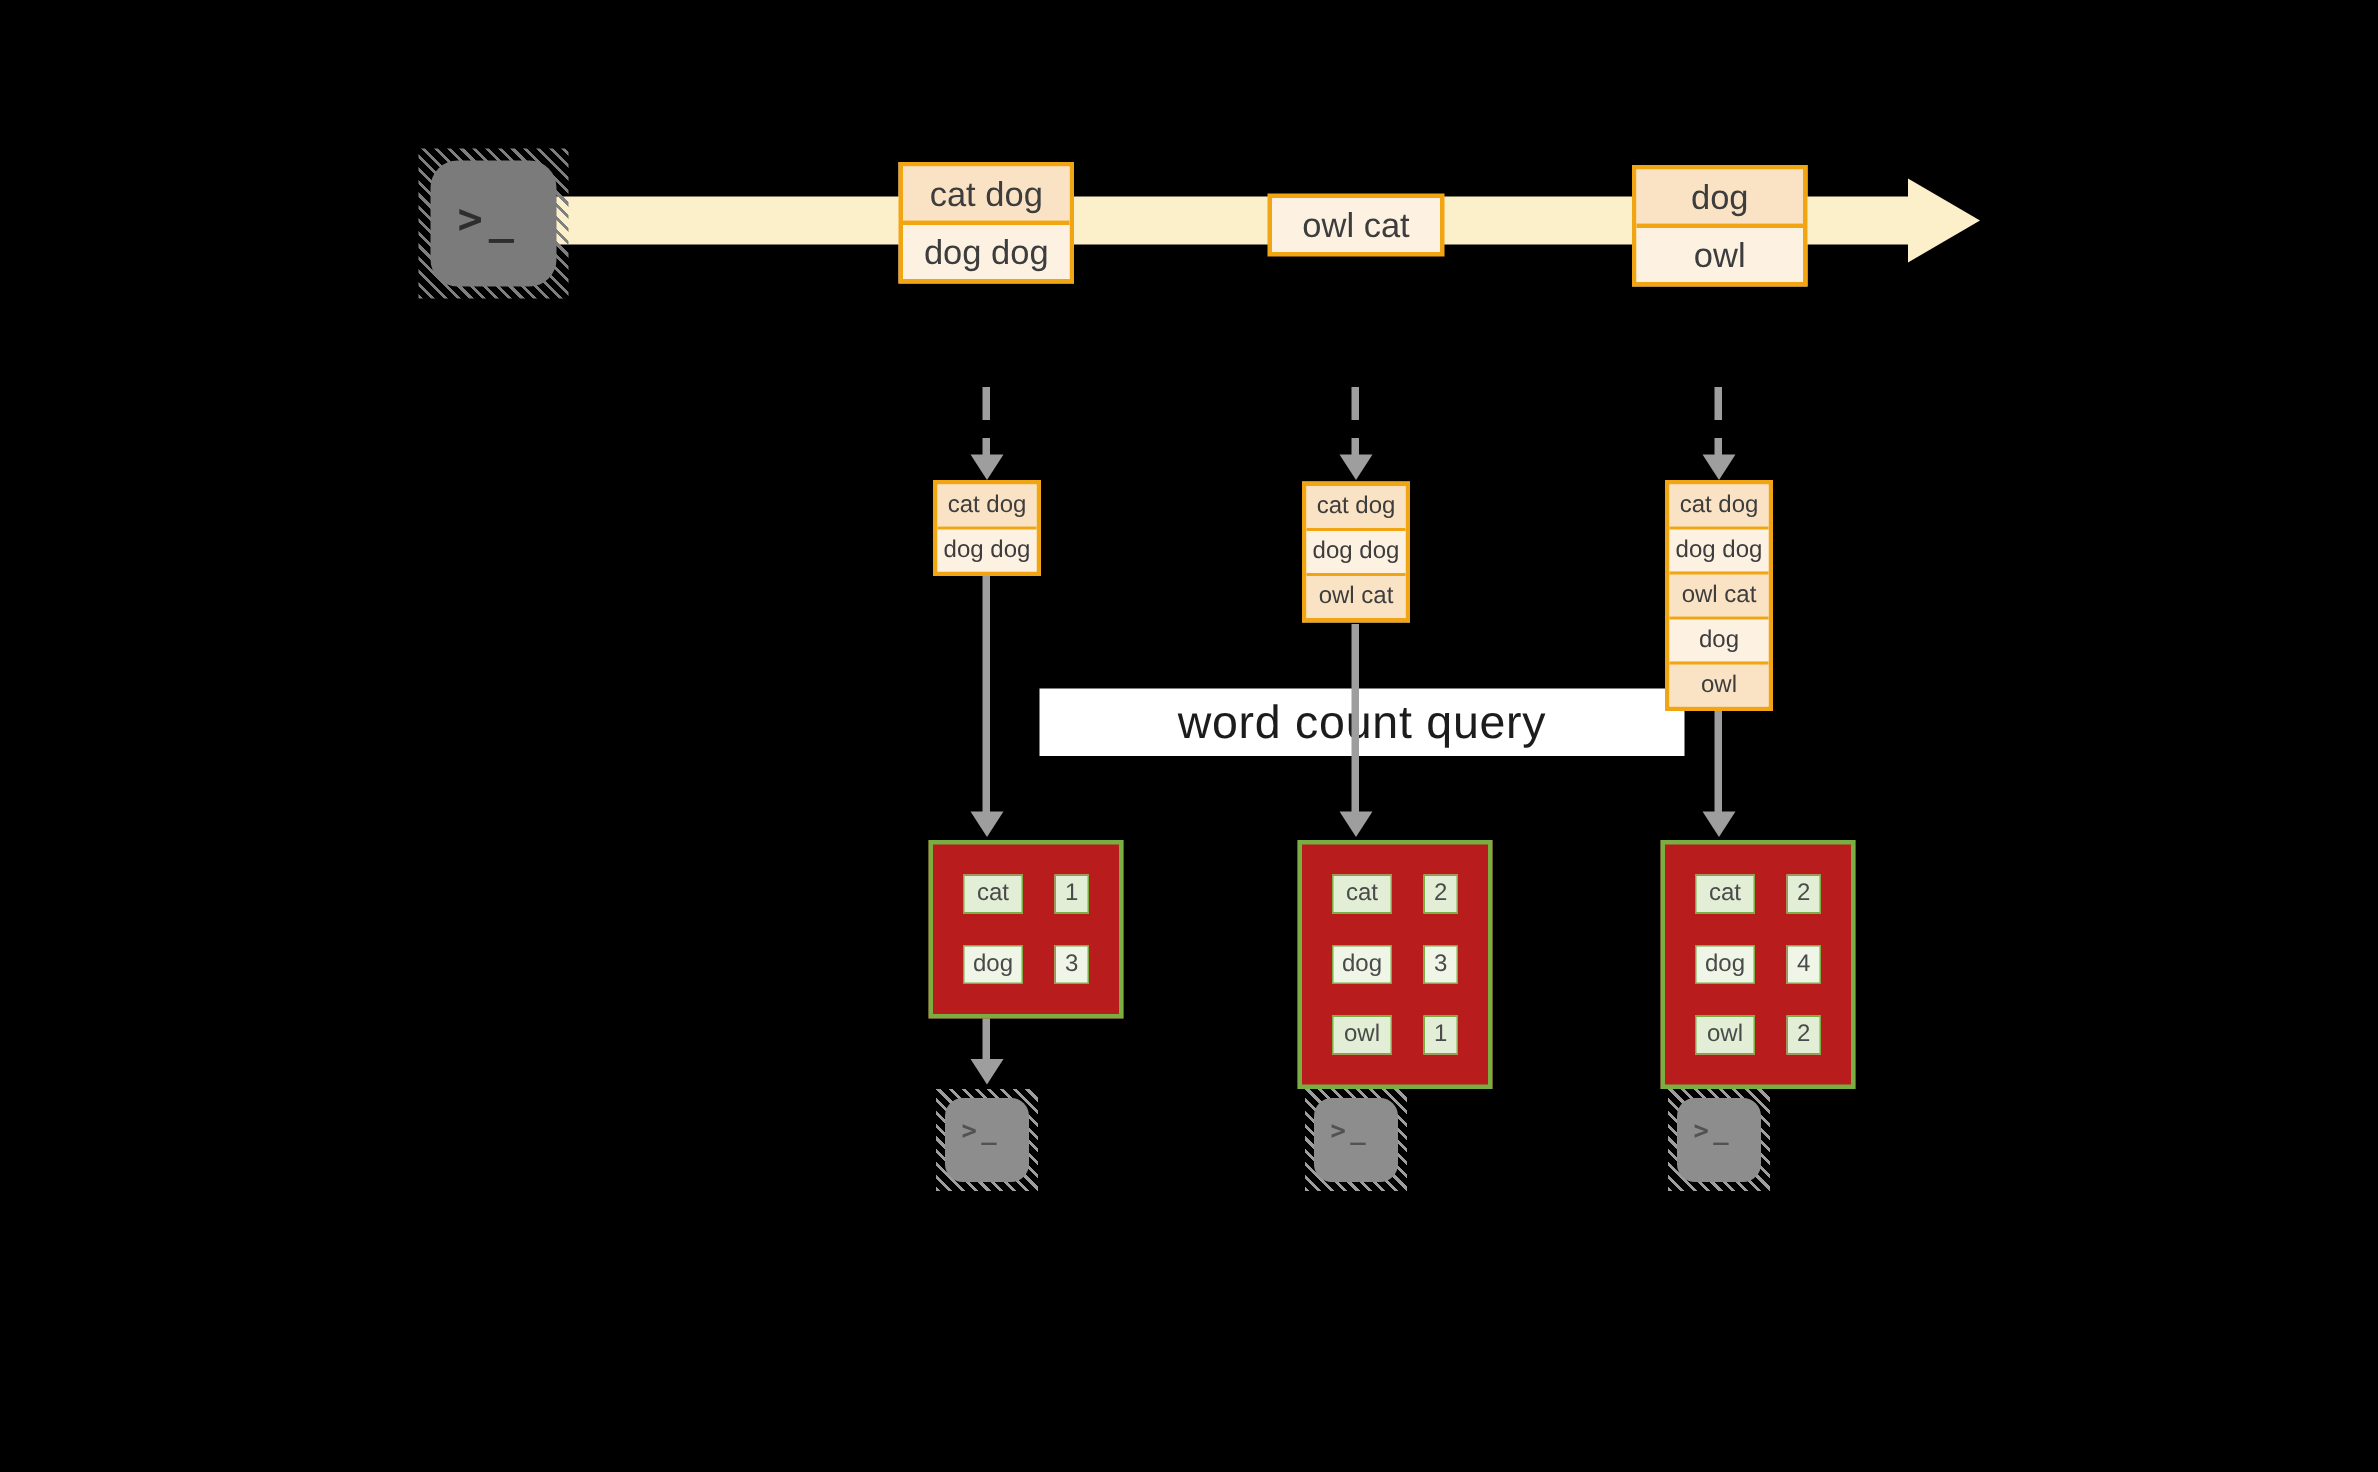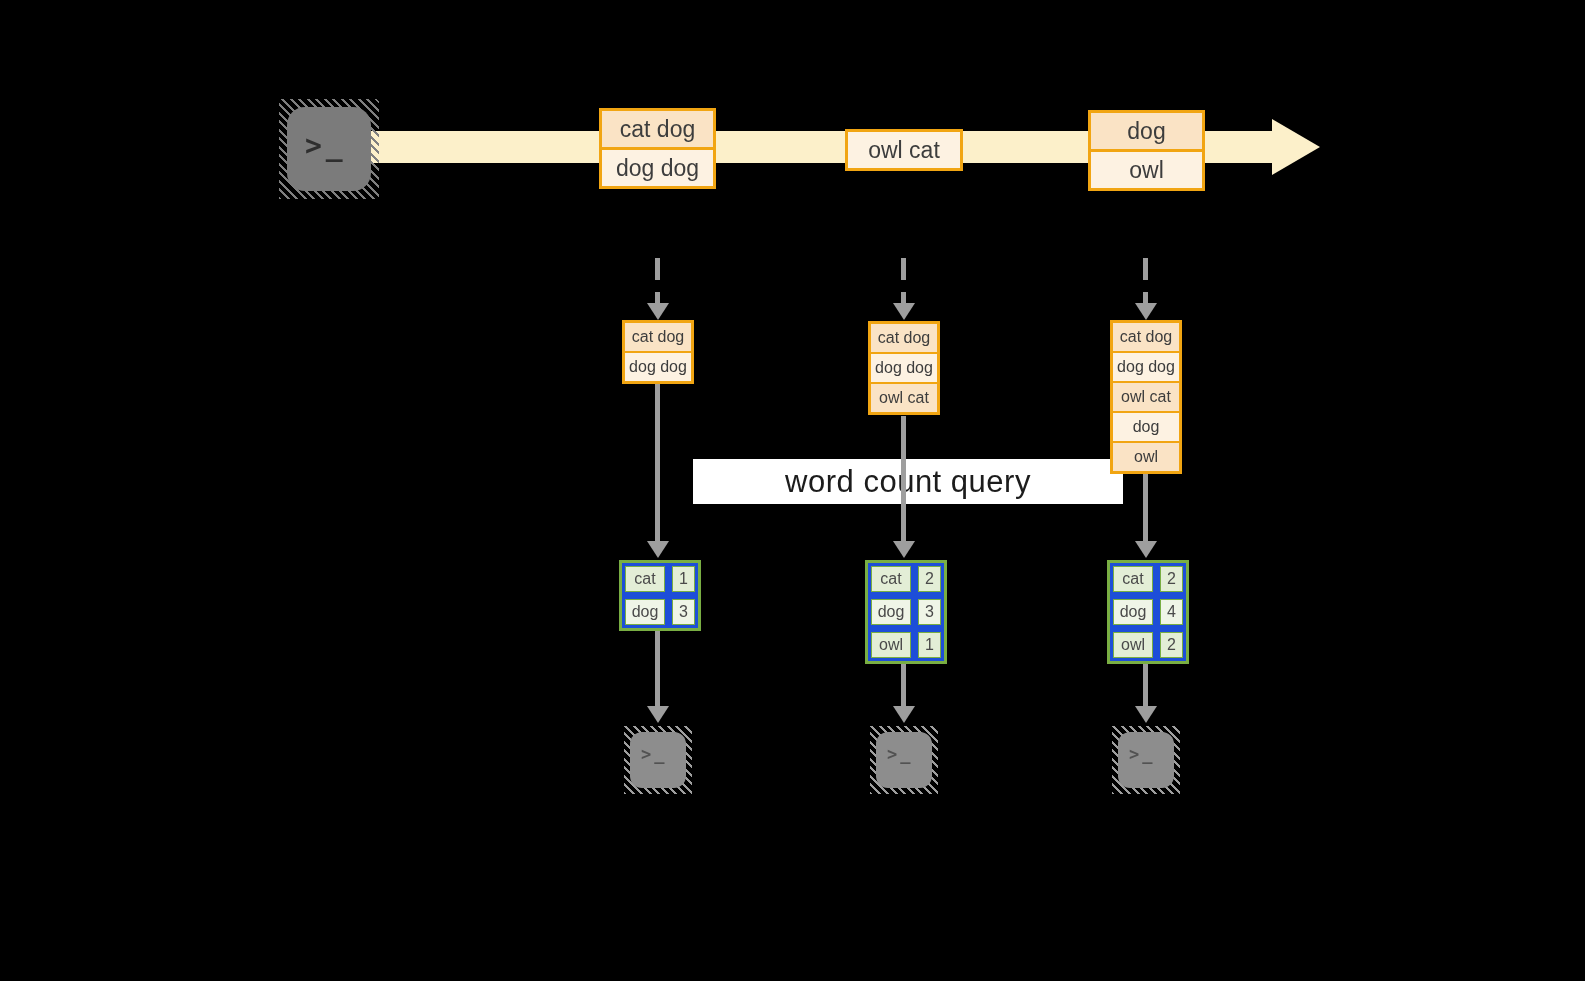--- a/index.html
+++ b/index.html
@@ -134,24 +134,24 @@
     color: #1c1c1c;
     letter-spacing: 0.5px;
   }
 
   
   .gtable {
     position: absolute;
     top: 560px;
     display: grid;
     grid-template-columns: 40px 23px;
-    gap: 7px;
-    padding: 3px;
+    gap: 21px;
+    padding: 20px;
     border: 3px solid #79ae43;
-    background: #1d4ed8;
+    background: #b91c1c;
     z-index: 3;
   }
   .gcell {
     height: 24px;
     border: 1px solid #79ae43;
     display: flex; align-items: center; justify-content: center;
     font-size: 16px;
     color: #4a4a4a;
   }
   .row-a { background: #e3eed6; }

